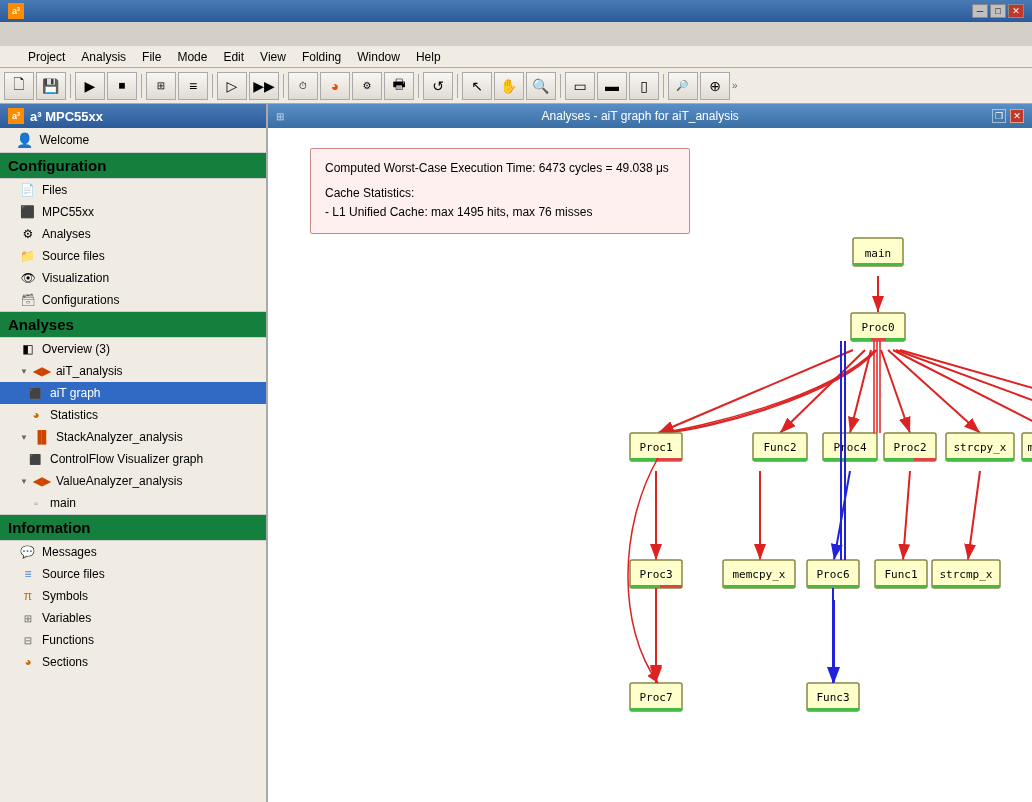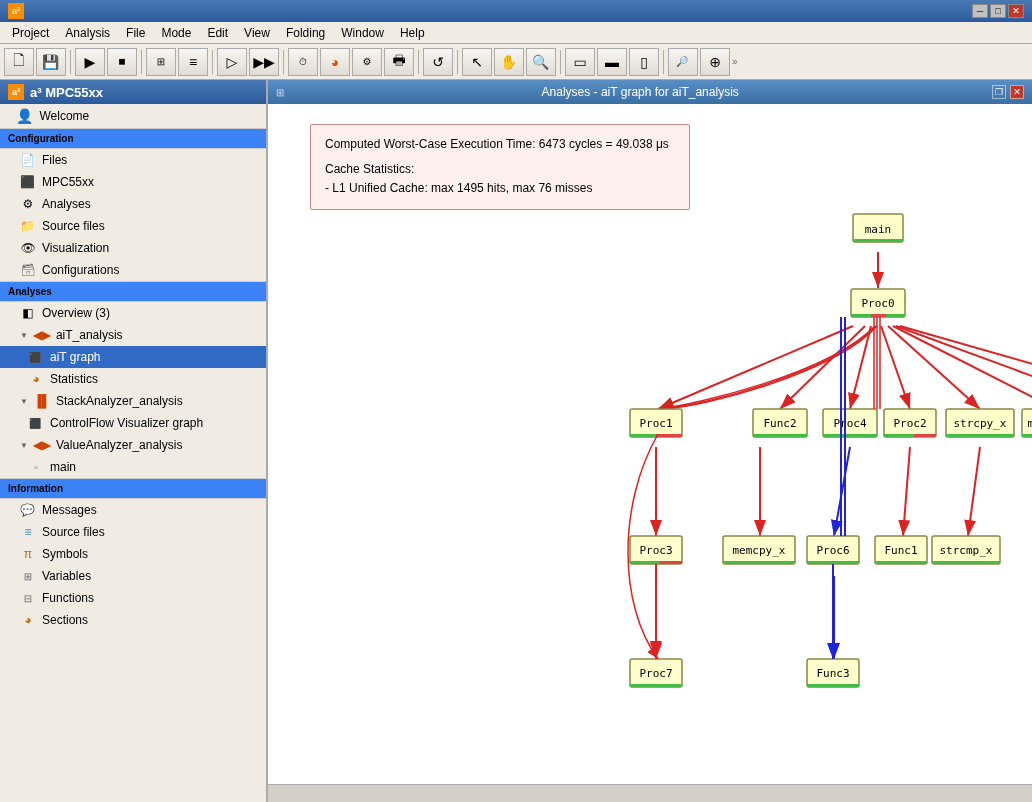--- a/index.html
+++ b/index.html
@@ -22,22 +22,23 @@
       width: 16px; height: 14px; font-size: 9px; display: flex; align-items: center; justify-content: center;
       background: #c0c0c0; border: 1px solid #888; cursor: pointer; color: #000;
     }
     .title-btn.close { background: #c0392b; color: white; }
     
     
     .menu-bar {
       background: #f0ece4;
       border-bottom: 1px solid #aaa;
       display: flex;
-      padding: 2px 4px;
+      padding: 2px 20px;
       height: 22px;
+      margin-top: 24px;
     }
     .menu-item {
       padding: 2px 8px;
       cursor: pointer;
       font-size: 12px;
     }
     
     
     .toolbar {
       background: #f0ece4;
@@ -82,23 +83,23 @@
       align-items: center;
       gap: 6px;
     }
     .app-icon { width: 16px; height: 16px; background: #ff8c00; border-radius: 0; font-size: 9px; color: white; display: flex; align-items: center; justify-content: center; font-weight: bold; }
     
     .sidebar-welcome {
       display: flex; align-items: center; gap: 6px; padding: 4px 8px 4px 16px; cursor: pointer;
     }
     
     .section-header {
-      font-weight: bold; padding: 4px 8px; color: #000; background: #3b82f6;
+      font-weight: bold; padding: 4px 8px; color: #000; background: #15803d;
       border-top: 1px solid #ccc; border-bottom: 1px solid #ccc;
-      font-size: 10px;
+      font-size: 15px;
     }
     
     .sidebar-item {
       display: flex; align-items: center; gap: 6px; padding: 3px 8px 3px 20px;
       cursor: pointer; font-size: 12px;
     }
     .sidebar-item.selected { background: #316ac5; color: white; }
     .sidebar-item.indent1 { padding-left: 28px; }
     
     .item-icon { width: 16px; height: 16px; display: flex; align-items: center; justify-content: center; flex-shrink: 0; }

